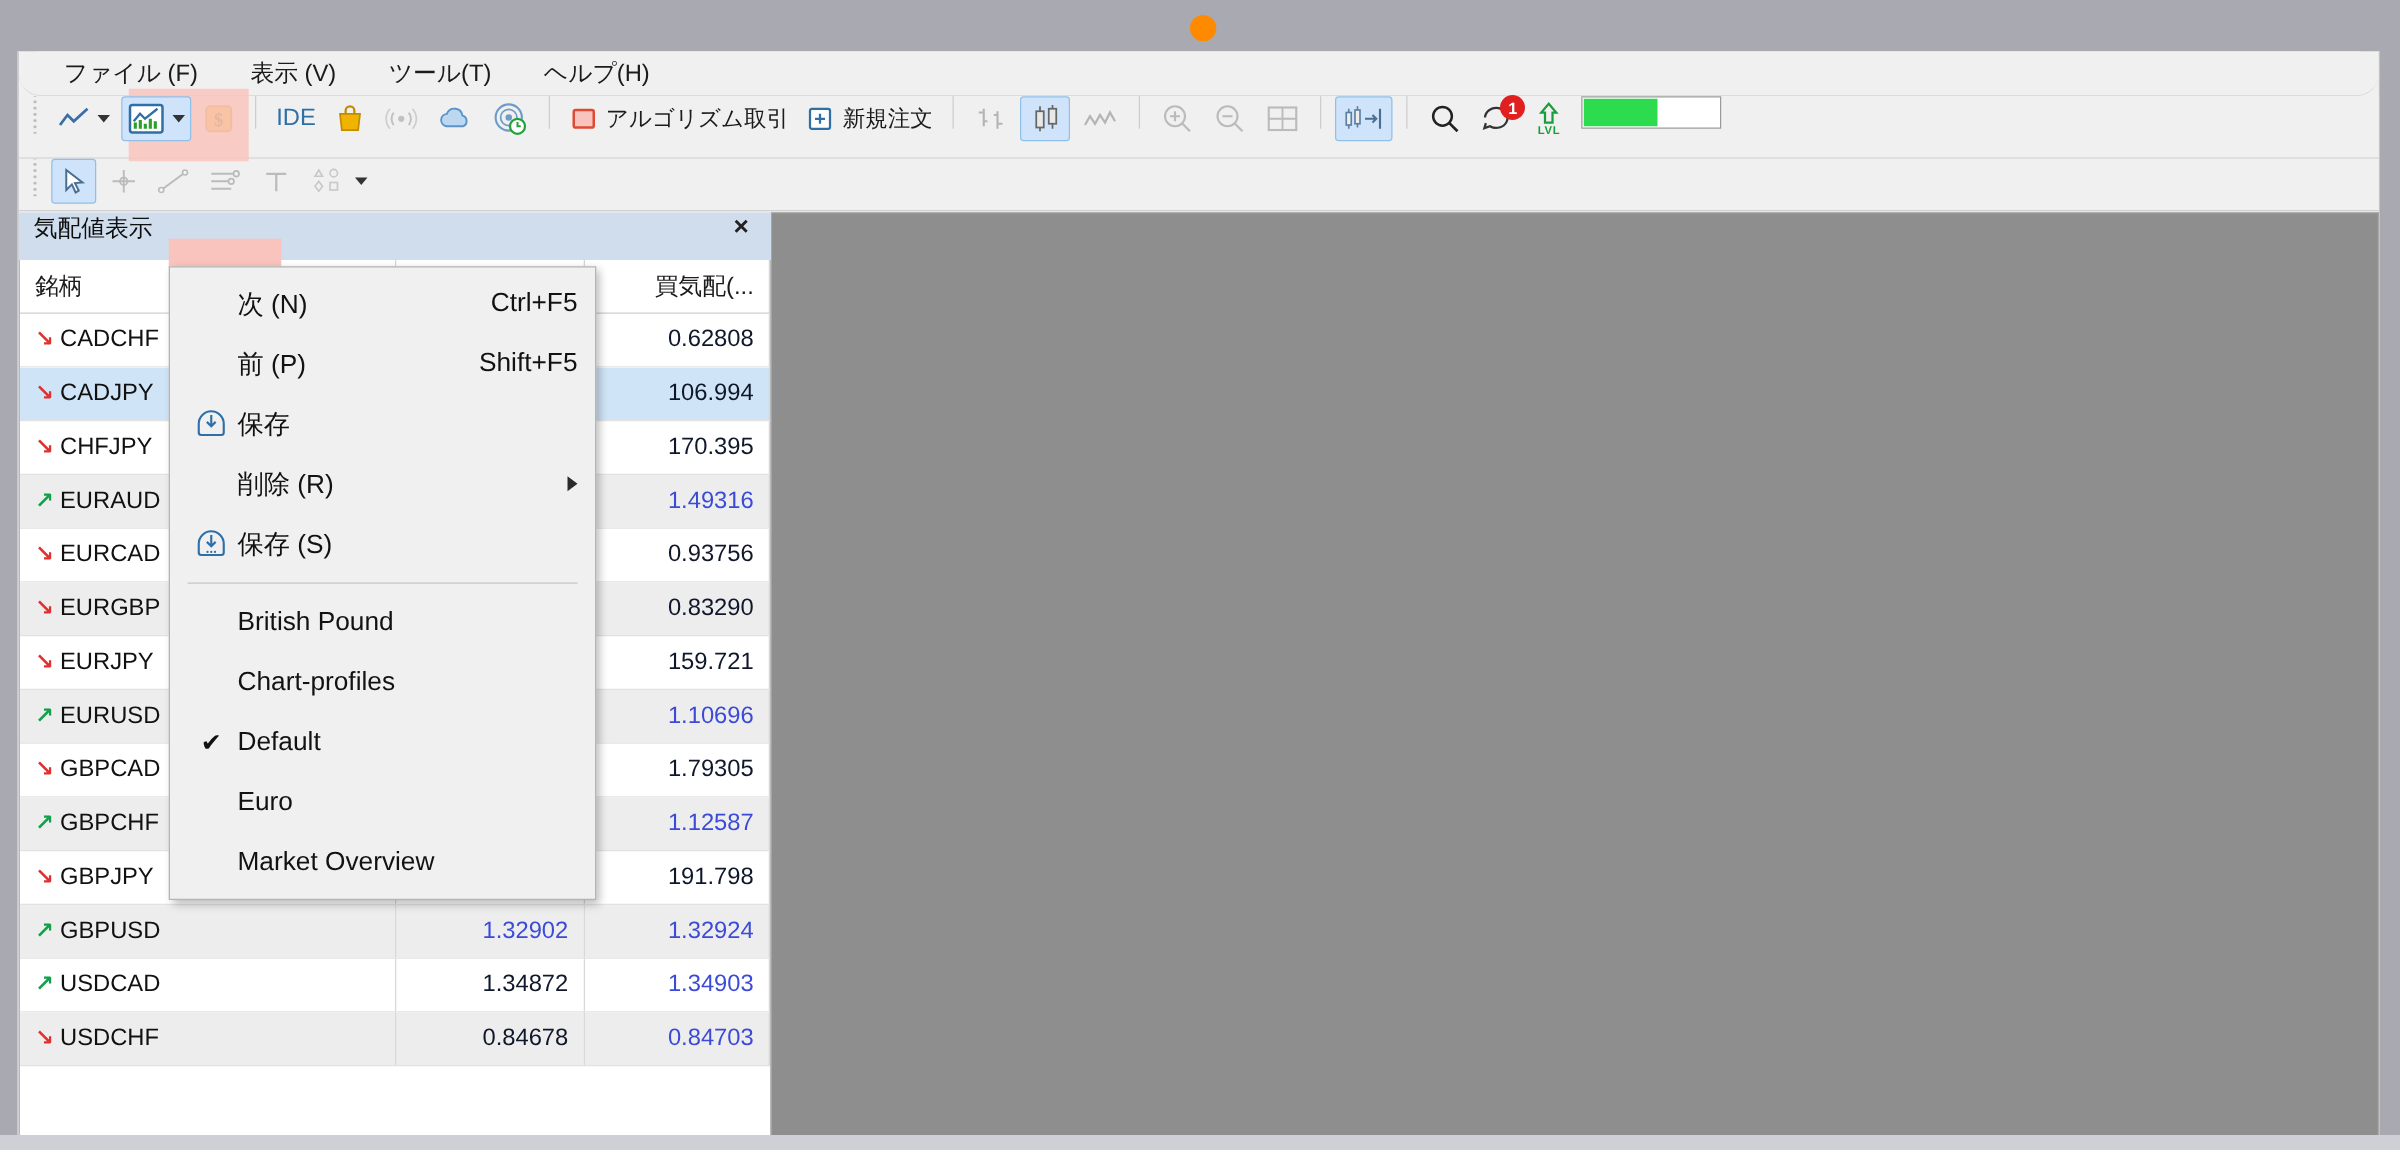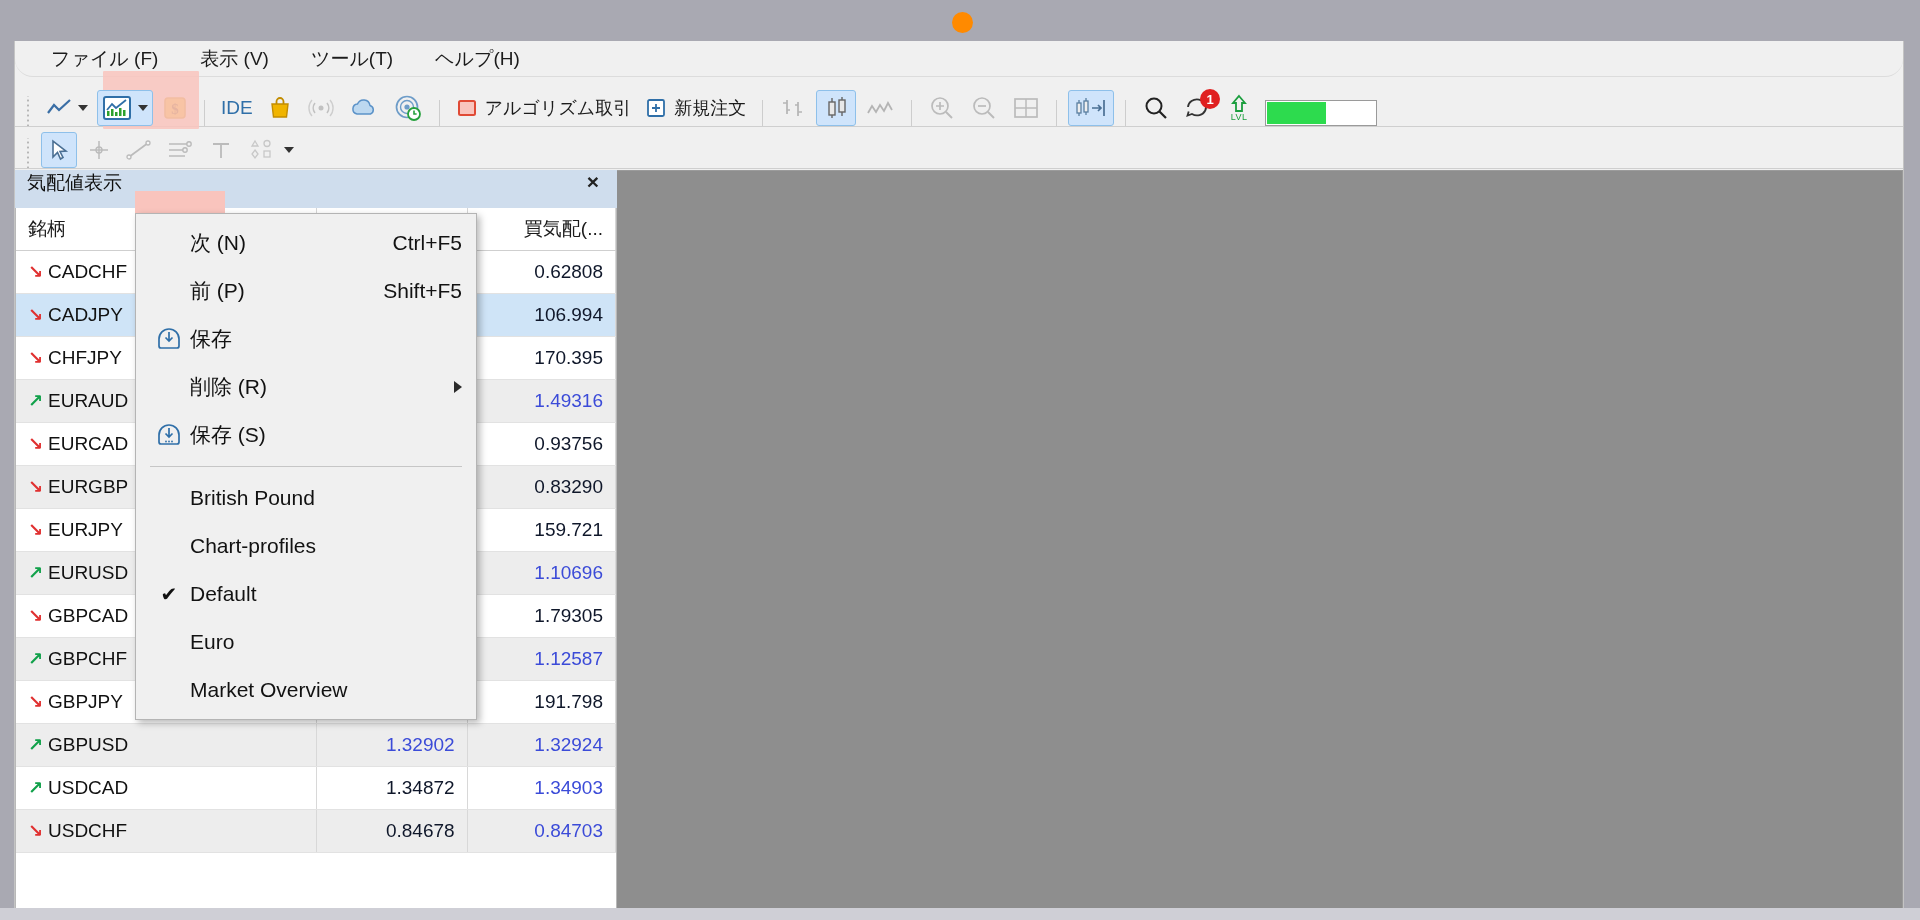--- a/index.html
+++ b/index.html
@@ -28,21 +28,21 @@
     height:36px;background:#f0f0f0;display:flex;align-items:center;
     padding-left:22px;border-bottom:1px solid #dcdcdc;box-sizing:border-box;border-radius:18px;
   }
   .menubar .mi{
     font-size:19px;color:#1b1b1b;padding:3px 14px;margin-right:14px;cursor:default;
     white-space:nowrap;
   }
 
   
   .toolbar{
-    height:50px;background:#f0f0f0;display:flex;align-items:flex-end;
+    height:50px;background:#f0f0f0;display:flex;align-items:flex-start;
     border-bottom:1px solid #cfcfcf;box-sizing:border-box;position:relative;
   }
   .toolbar2{height:42px;border-bottom:1px solid #cfcfcf;}
   .grip{
     width:12px;height:30px;margin:0 4px 0 8px;
     background-image:radial-gradient(circle,#b6b6b6 1px,transparent 1.2px);
     background-size:4px 5px;background-position:3px 2px;
     background-repeat:repeat-y;flex:none;
   }
   .tb-sep{width:1px;height:26px;background:#cdcdcd;margin:0 9px;flex:none;}
@@ -65,21 +65,21 @@
     background:#f9c4bd;opacity:.85;border-radius:1px;z-index:1;
   }
   .tb-btn.over-hl{position:relative;z-index:2;}
 
   
   .badge{
     position:absolute;top:-2px;right:-4px;min-width:20px;height:20px;border-radius:10px;
     background:#e02020;color:#fff;font-size:13px;font-weight:bold;
     display:flex;align-items:center;justify-content:center;padding:0 4px;box-sizing:border-box;
   }
-  .lvl-text{font-size:9px;color:#1a9e3d;font-weight:normal;letter-spacing:.5px;margin-top:-2px;}
+  .lvl-text{font-size:9px;color:#1a9e3d;font-weight:bold;letter-spacing:.5px;margin-top:-2px;}
   .progress-box{
     width:112px;height:26px;border:1px solid #9a9a9a;background:#fff;
     margin-left:6px;flex:none;box-sizing:border-box;padding:1px;
   }
   .progress-fill{height:100%;background:#2ddb4e;width:54%;}
 
   
   .workspace{position:absolute;left:0;top:129px;right:0;bottom:0;display:flex;}
   .left-panel{width:602px;flex:none;display:flex;flex-direction:column;background:#f0f0f0;}
   .panel-title{

